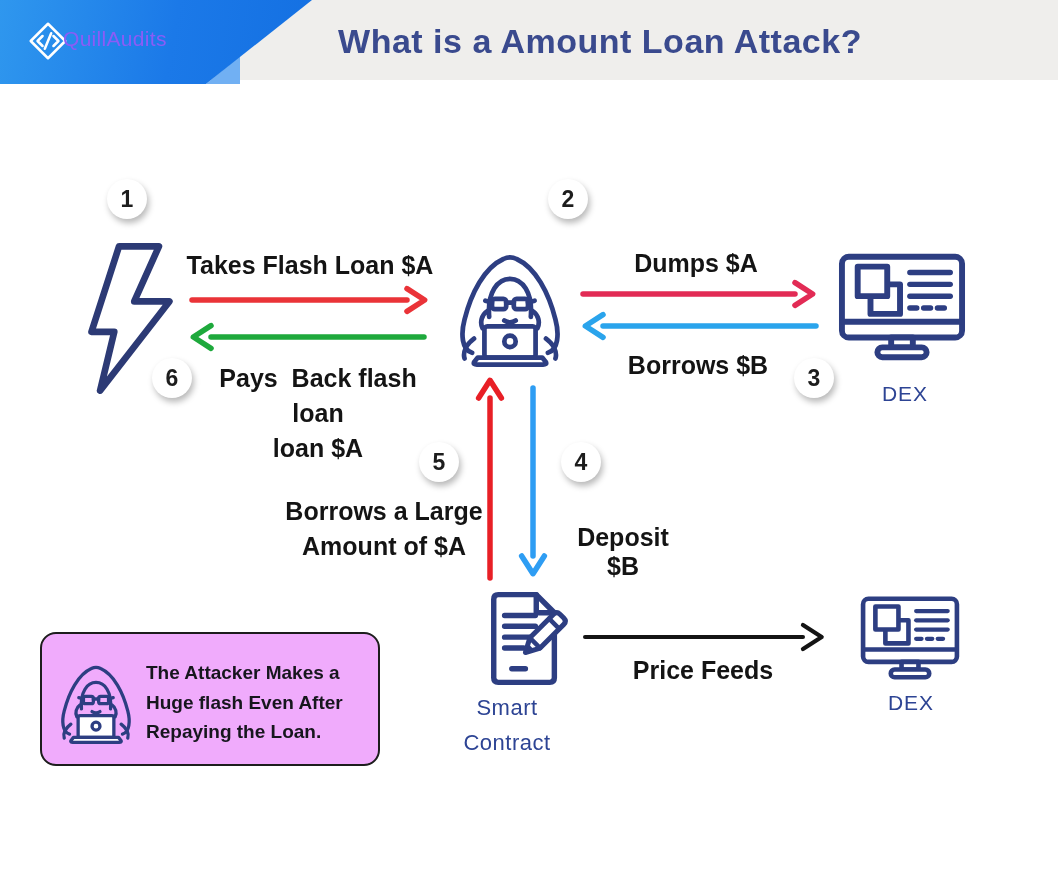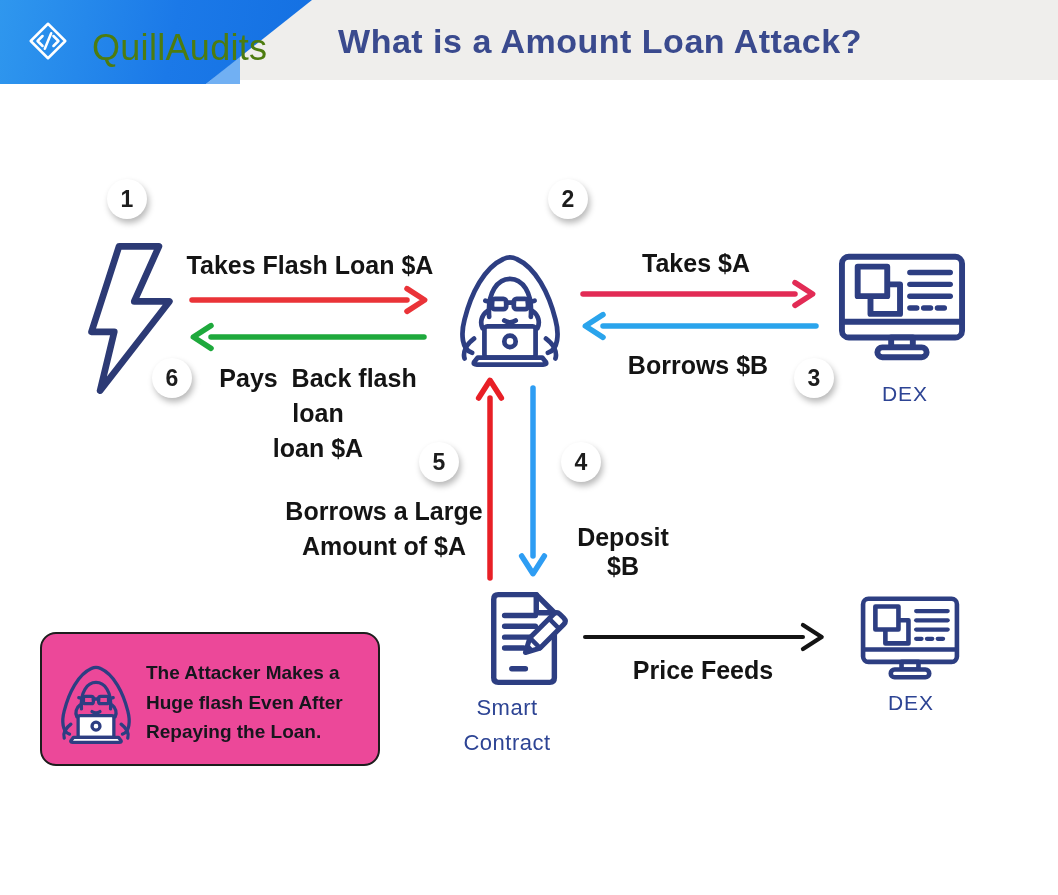--- a/index.html
+++ b/index.html
@@ -6,35 +6,35 @@
   #canvas{position:relative;width:1058px;height:895px;background:#ffffff;overflow:hidden;
           font-family:"Liberation Sans",sans-serif;}
   
   .header-band{position:absolute;left:0;top:0;width:1058px;height:80px;background:#efeeec;}
   .brand-banner{position:absolute;left:0;top:0;width:312px;height:84px;
                 background:linear-gradient(100deg,#2f97ee 0%,#1b79e8 55%,#1470e2 100%);
                 clip-path:polygon(0 0,100% 0,66% 100%,0 100%);}
   .brand-accent{position:absolute;left:206px;top:56px;width:34px;height:28px;background:#71b0f3;
                 clip-path:polygon(100% 0,0 100%,100% 100%);}
   .brand-logo{position:absolute;left:28px;top:21px;width:40px;height:40px;}
-  .brand-text{position:absolute;left:92px;top:27px;color:#4d7c0f;font-size:36px;font-weight:500;letter-spacing:.3px;}
+  .brand-text{position:absolute;left:63px;top:27px;color:#8b5cf6;font-size:21px;font-weight:500;letter-spacing:.3px;}
   .page-title{position:absolute;left:300px;top:22px;width:600px;text-align:center;
               color:#3a4a8e;font-size:34px;font-weight:800;letter-spacing:.5px;}
   
   .badge{position:absolute;width:40px;height:40px;border-radius:50%;background:#ffffff;
          box-shadow:2px 4px 6px rgba(0,0,0,.28);display:flex;align-items:center;justify-content:center;
          font-size:23px;font-weight:700;color:#1d1d1d;}
   
   .lbl{position:absolute;text-align:center;color:#141414;font-size:25px;font-weight:600;}
   .lbl.two{line-height:35px;}
   .navy-lbl{position:absolute;text-align:center;color:#2d4494;font-size:21px;font-weight:400;letter-spacing:1px;}
   .navy-lbl.two{font-size:22px;line-height:35px;letter-spacing:.5px;}
   .pre{white-space:pre-wrap;}
   
-  .note-box{position:absolute;left:40px;top:632px;width:340px;height:134px;background:#ec4899;
+  .note-box{position:absolute;left:40px;top:632px;width:340px;height:134px;background:#f0abfc;
             border:2px solid #1d1d1d;border-radius:16px;box-sizing:border-box;}
   .note-text{position:absolute;left:104px;top:24px;font-size:19px;font-weight:600;color:#16161d;line-height:29.5px;}
   .abs{position:absolute;}
   svg{display:block;overflow:visible;}
 </style>
 </head>
 <body>
 
 <div id="canvas">
 
@@ -172,21 +172,21 @@
     <use href="#sym-contract"></use>
   </svg>
 
   <div class="lbl" style="left:185px;top:251px;width:250px">Takes Flash Loan $A</div>
 
   <div class="lbl two" style="left:202px;top:361px;width:232px">
     <div class="pre">Pays  Back flash loan</div>
     <div>loan $A</div>
   </div>
 
-  <div class="lbl" style="left:596px;top:249px;width:200px">Takes $A</div>
+  <div class="lbl" style="left:596px;top:249px;width:200px">Dumps $A</div>
   <div class="lbl" style="left:598px;top:351px;width:200px">Borrows $B</div>
 
   <div class="lbl two" style="left:274px;top:494px;width:220px">
     <div>Borrows a Large</div>
     <div>Amount of $A</div>
   </div>
 
   <div class="lbl" style="left:558px;top:523px;width:130px">Deposit $B</div>
   <div class="lbl" style="left:628px;top:656px;width:150px">Price Feeds</div>
 

